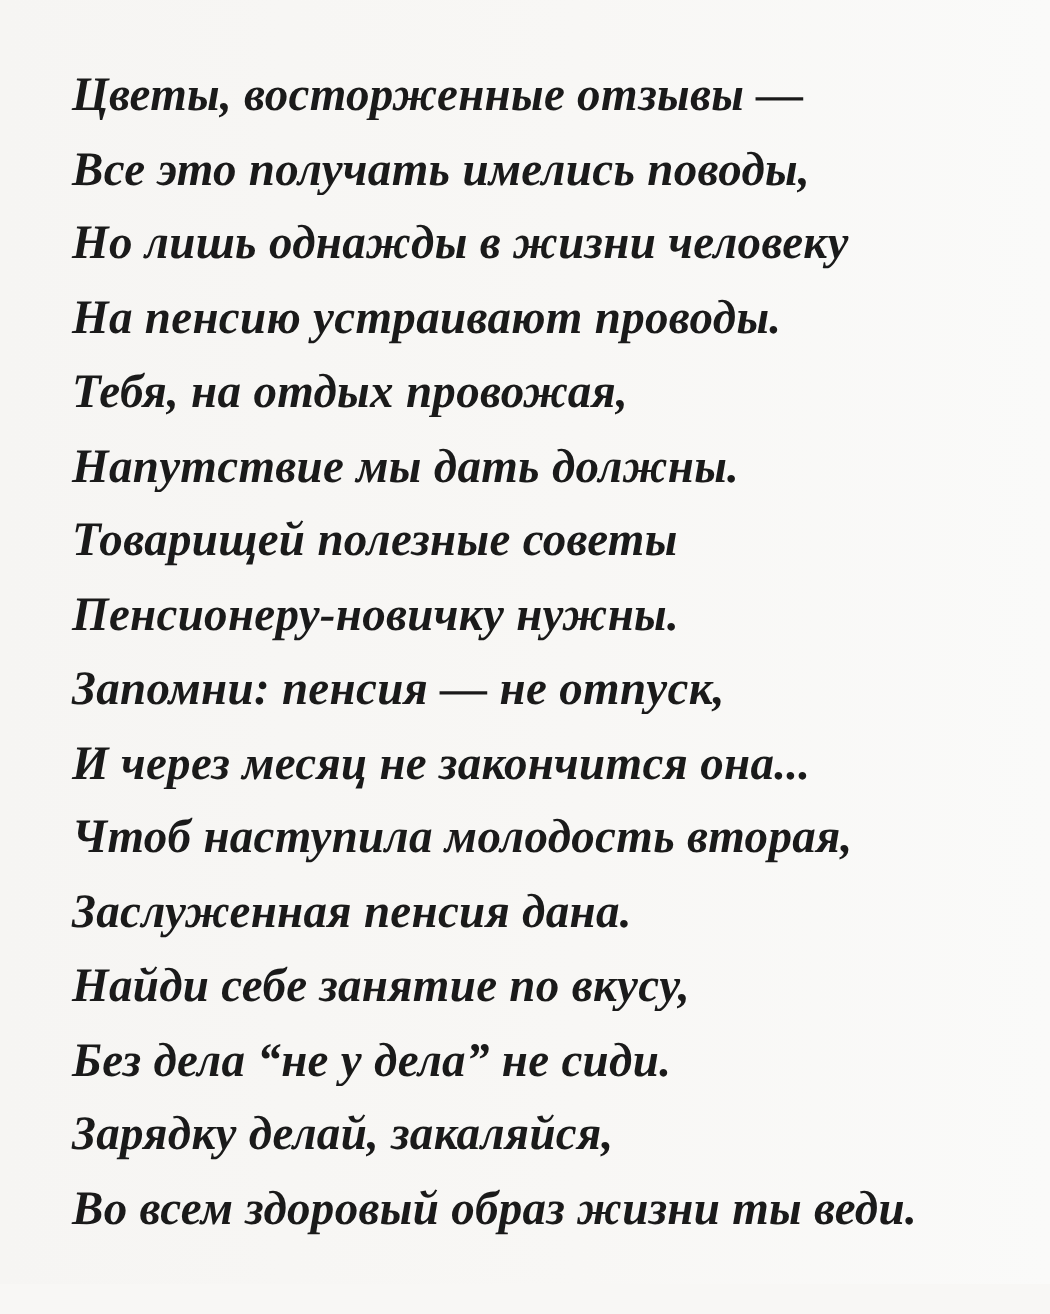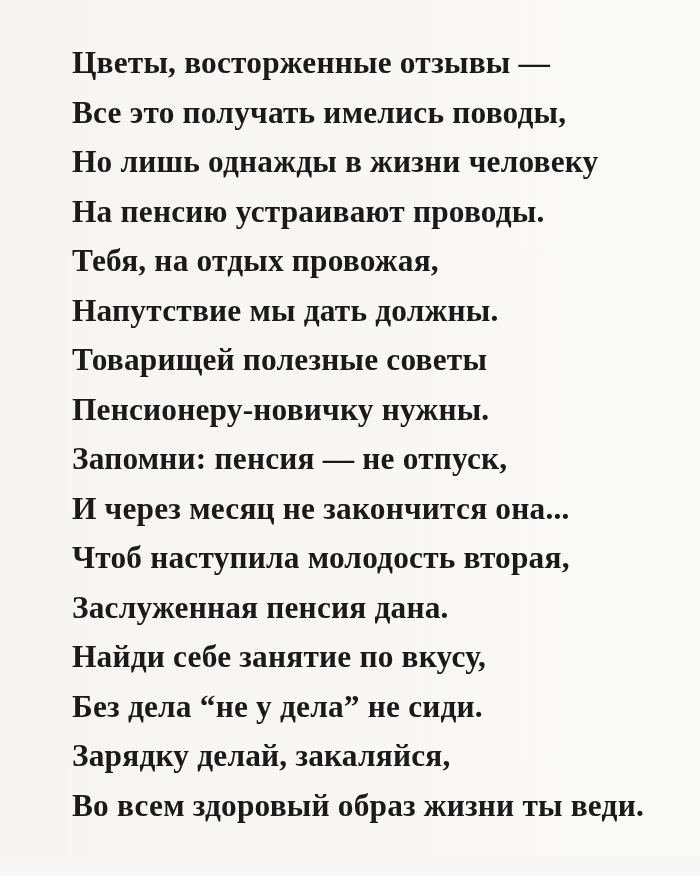--- a/index.html
+++ b/index.html
@@ -10,23 +10,24 @@
     width: 700px;
     height: 876px;
     background: #f8f7f5;
     overflow: hidden;
     font-family: "Liberation Serif", "DejaVu Serif", serif;
   }
   .poem-page {
     box-sizing: border-box;
     width: 700px;
     height: 856px;
-    padding: 38px 20px 0 72px;
+    padding: 38px 20px 0 48px;
     background:
       linear-gradient(90deg, #f6f5f3 0%, #f8f7f5 55%, #fafaf9 100%);
+    font-style: italic;
   }
   .poem-line {
     margin: 0;
     font-size: 32px;
     font-weight: bold;
     line-height: 49.5px;
     color: #1a1a1a;
     letter-spacing: 0.2px;
     transform: scaleX(0.98);
     transform-origin: left center;

